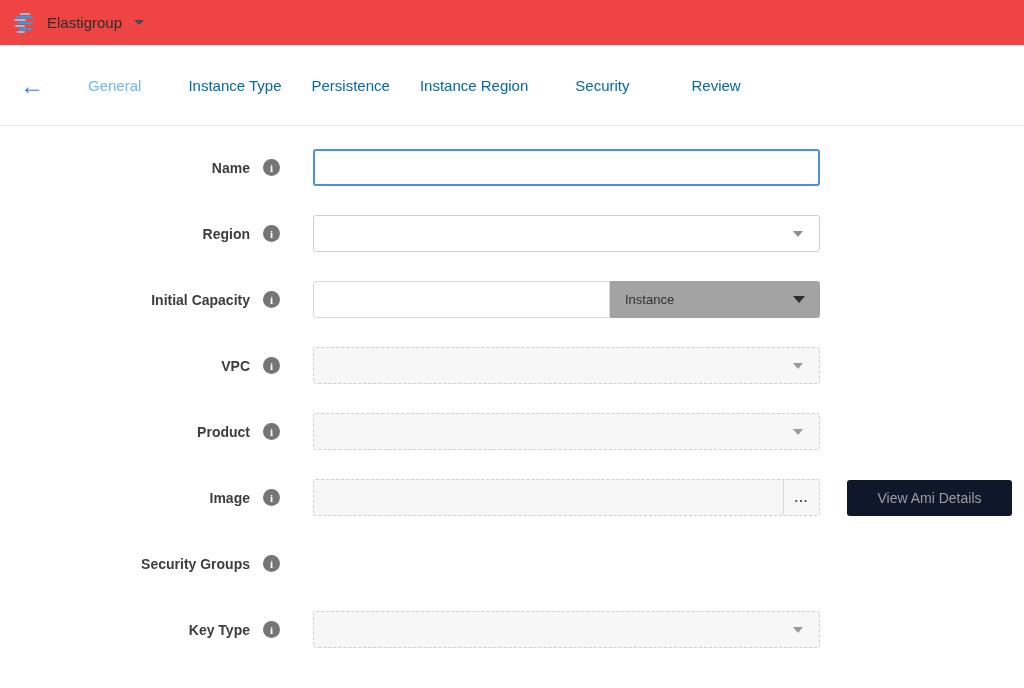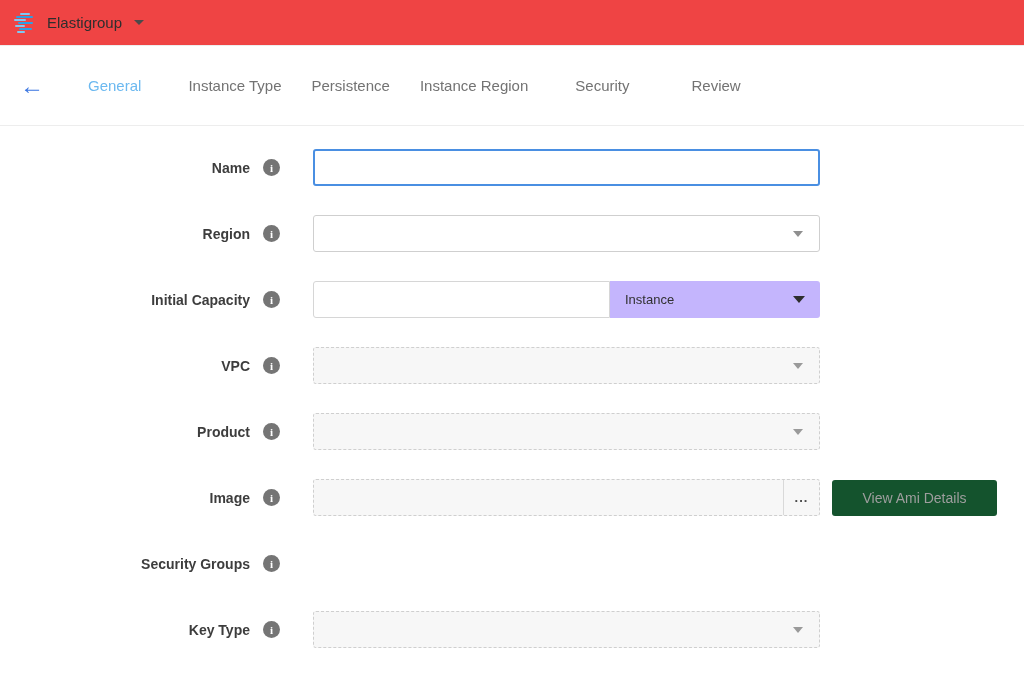--- a/index.html
+++ b/index.html
@@ -17,21 +17,21 @@
   .logo .b5 { top:12px; left:1px;  width:10px; background:#7EC9F4; }
   .logo .b6 { top:15px; left:5px;  width:13px; background:#2C9FE5; }
   .logo .b7 { top:18px; left:3px;  width:8px;  background:#7EC9F4; }
   .brand-name { font-size:15px; color:#2e2e2e; }
   .caret-dark { width:0; height:0; border-left:5px solid transparent; border-right:5px solid transparent; border-top:5px solid #4a4a4a; margin-left:2px; }
 
   
   .tabbar { height:80px; border-bottom:1px solid #ededed; display:flex; align-items:center; padding-left:20px; background:#fff; }
   .back { color:#3b76e1; font-size:24px; font-weight:bold; cursor:pointer; width:26px; line-height:1; user-select:none; }
   .tabs { display:flex; margin-left:42px; }
-  .tab { font-size:15px; color:#737373; cursor:pointer; white-space:nowrap; }
+  .tab { font-size:15px; color:#0369a1; cursor:pointer; white-space:nowrap; }
   .tab.active { color:#6CB9F0; }
   .tab:nth-child(1) { margin-right:47px; }
   .tab:nth-child(2) { margin-right:30px; }
   .tab:nth-child(3) { margin-right:30px; }
   .tab:nth-child(4) { margin-right:47px; }
   .tab:nth-child(5) { margin-right:62px; }
 
   
   .form { padding-top:23px; }
   .form-row { display:flex; align-items:center; height:37px; margin-bottom:29px;gap:13px; }
@@ -41,29 +41,29 @@
   .field-cell { margin-left:20px; display:flex; align-items:center; }
 
   .text-input { width:507px; height:37px; border:2px solid #4A8FE2; border-radius:3px; outline:none; padding:0 12px; font-size:14px; color:#333; background:#fff; }
 
   .select { position:relative; width:507px; height:37px; border:1px solid #cfcfcf; border-radius:3px; background:#fff; cursor:pointer; }
   .select .caret { position:absolute; right:16px; top:50%; transform:translateY(-50%); width:0; height:0; border-left:5.5px solid transparent; border-right:5.5px solid transparent; border-top:6px solid #8f8f8f; }
   .select.disabled { background:#f7f7f7; border:1px dashed #cfcfcf; cursor:default; }
   .select.disabled .caret { border-top-color:#9a9a9a; }
 
   .cap-input { width:297px; height:37px; border:1px solid #d6d6d6; border-radius:3px 0 0 3px; outline:none; padding:0 12px; font-size:14px; color:#333; background:#fff; }
-  .unit-select { width:210px; height:37px; background:#c4b5fd; border-radius:0 3px 3px 0; display:flex; align-items:center; justify-content:space-between; padding:8px 15px; cursor:pointer; }
+  .unit-select { width:210px; height:37px; background:#a3a3a3; border-radius:0 3px 3px 0; display:flex; align-items:center; justify-content:space-between; padding:8px 15px; cursor:pointer; }
   .unit-label { font-size:13px; color:#303030; }
   .caret-black { width:0; height:0; border-left:6px solid transparent; border-right:6px solid transparent; border-top:7px solid #2e2e2e; }
 
   .input-group { width:507px; height:37px; border:1px dashed #cfcfcf; border-radius:3px; background:#f7f7f7; display:flex; align-items:stretch; }
   .ig-text { flex:1; }
   .ig-suffix { width:36px; border-left:1px solid #d9d9d9; display:flex; align-items:center; justify-content:center; color:#4a4a4a; font-size:13px; font-weight:bold; letter-spacing:1px; cursor:pointer; }
 
-  .ghost-btn { margin-left:12px; width:165px; height:36px; background:#14532d; border:none; border-radius:3px; color:#9E9E9E; font-size:14px; cursor:pointer; font-family:"Liberation Sans", sans-serif; }
+  .ghost-btn { margin-left:27px; width:165px; height:36px; background:#0f172a; border:none; border-radius:3px; color:#9E9E9E; font-size:14px; cursor:pointer; font-family:"Liberation Sans", sans-serif; }
 </style>
 </head>
 <body>
 
 <header class="topbar">
   <div class="brand">
     <span class="logo">
       <i class="b1"></i>
         <i class="b2"></i>
         <i class="b3"></i>

